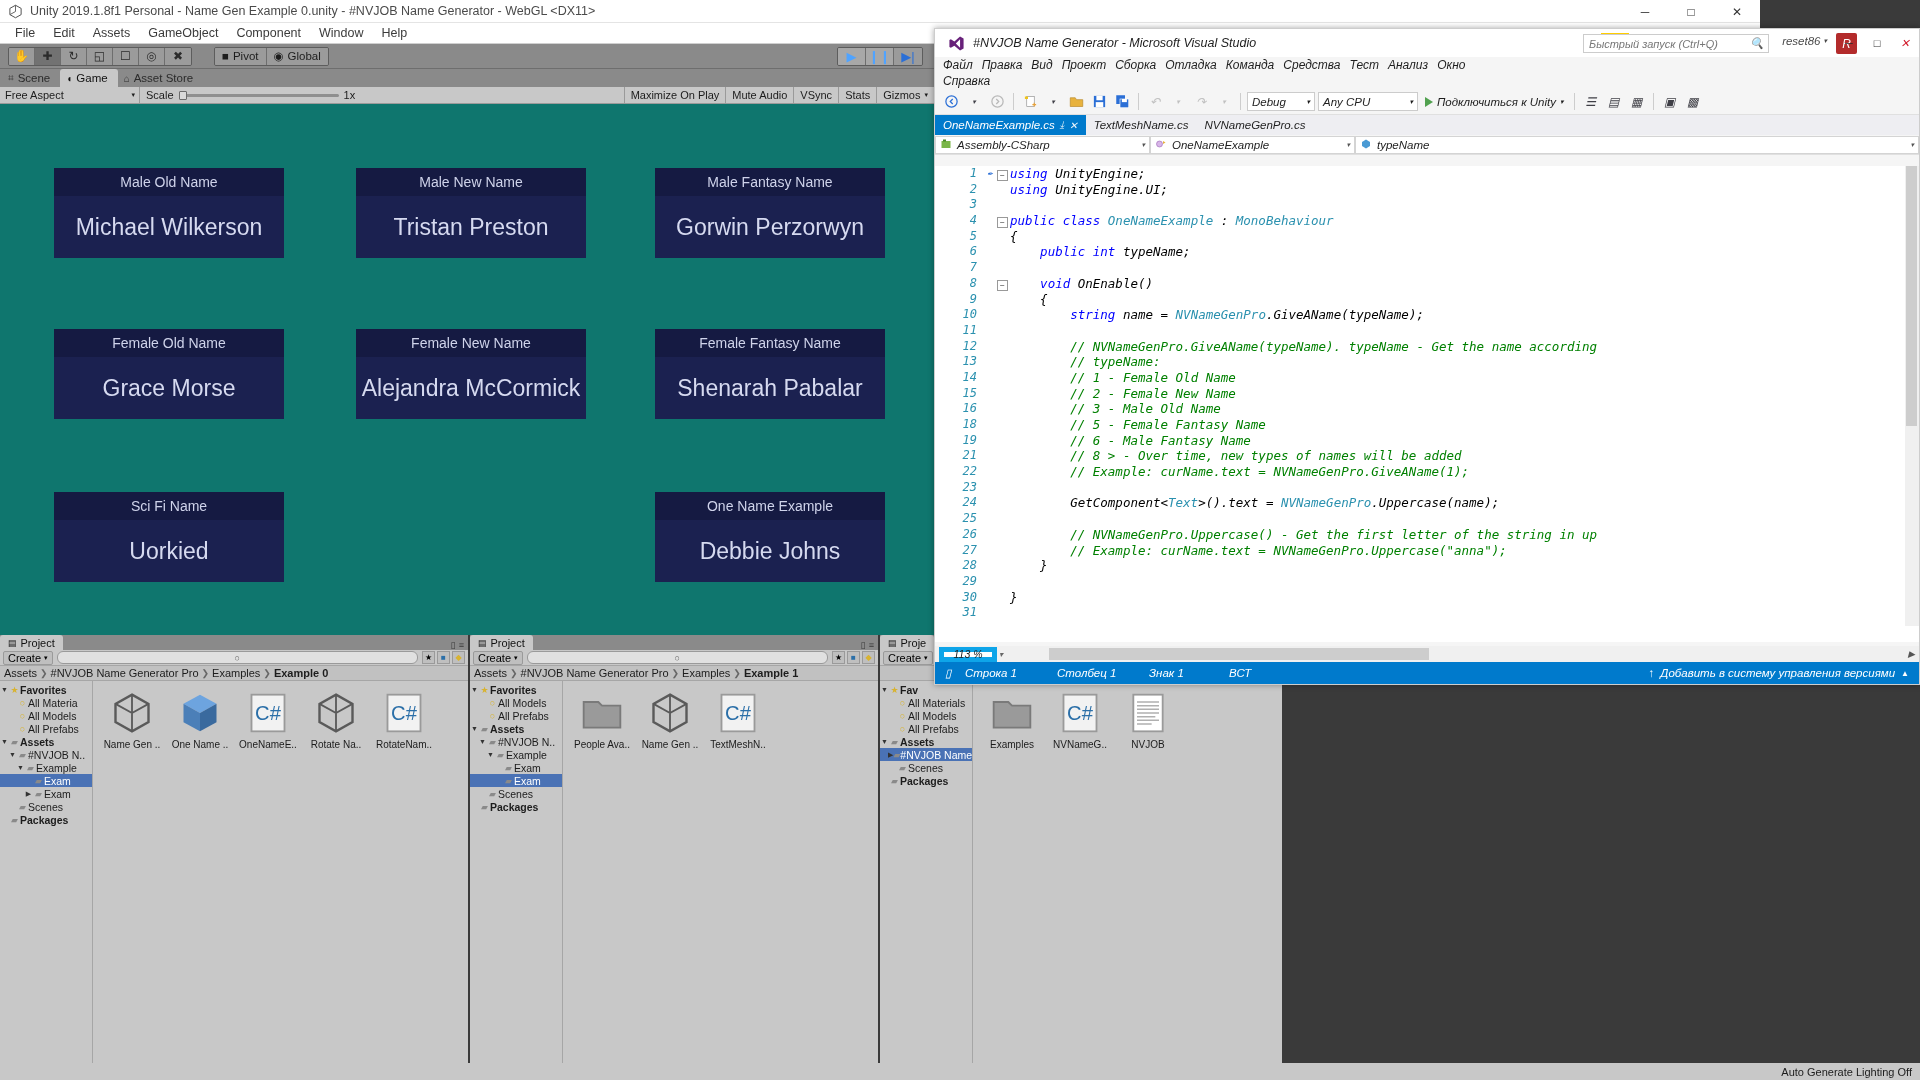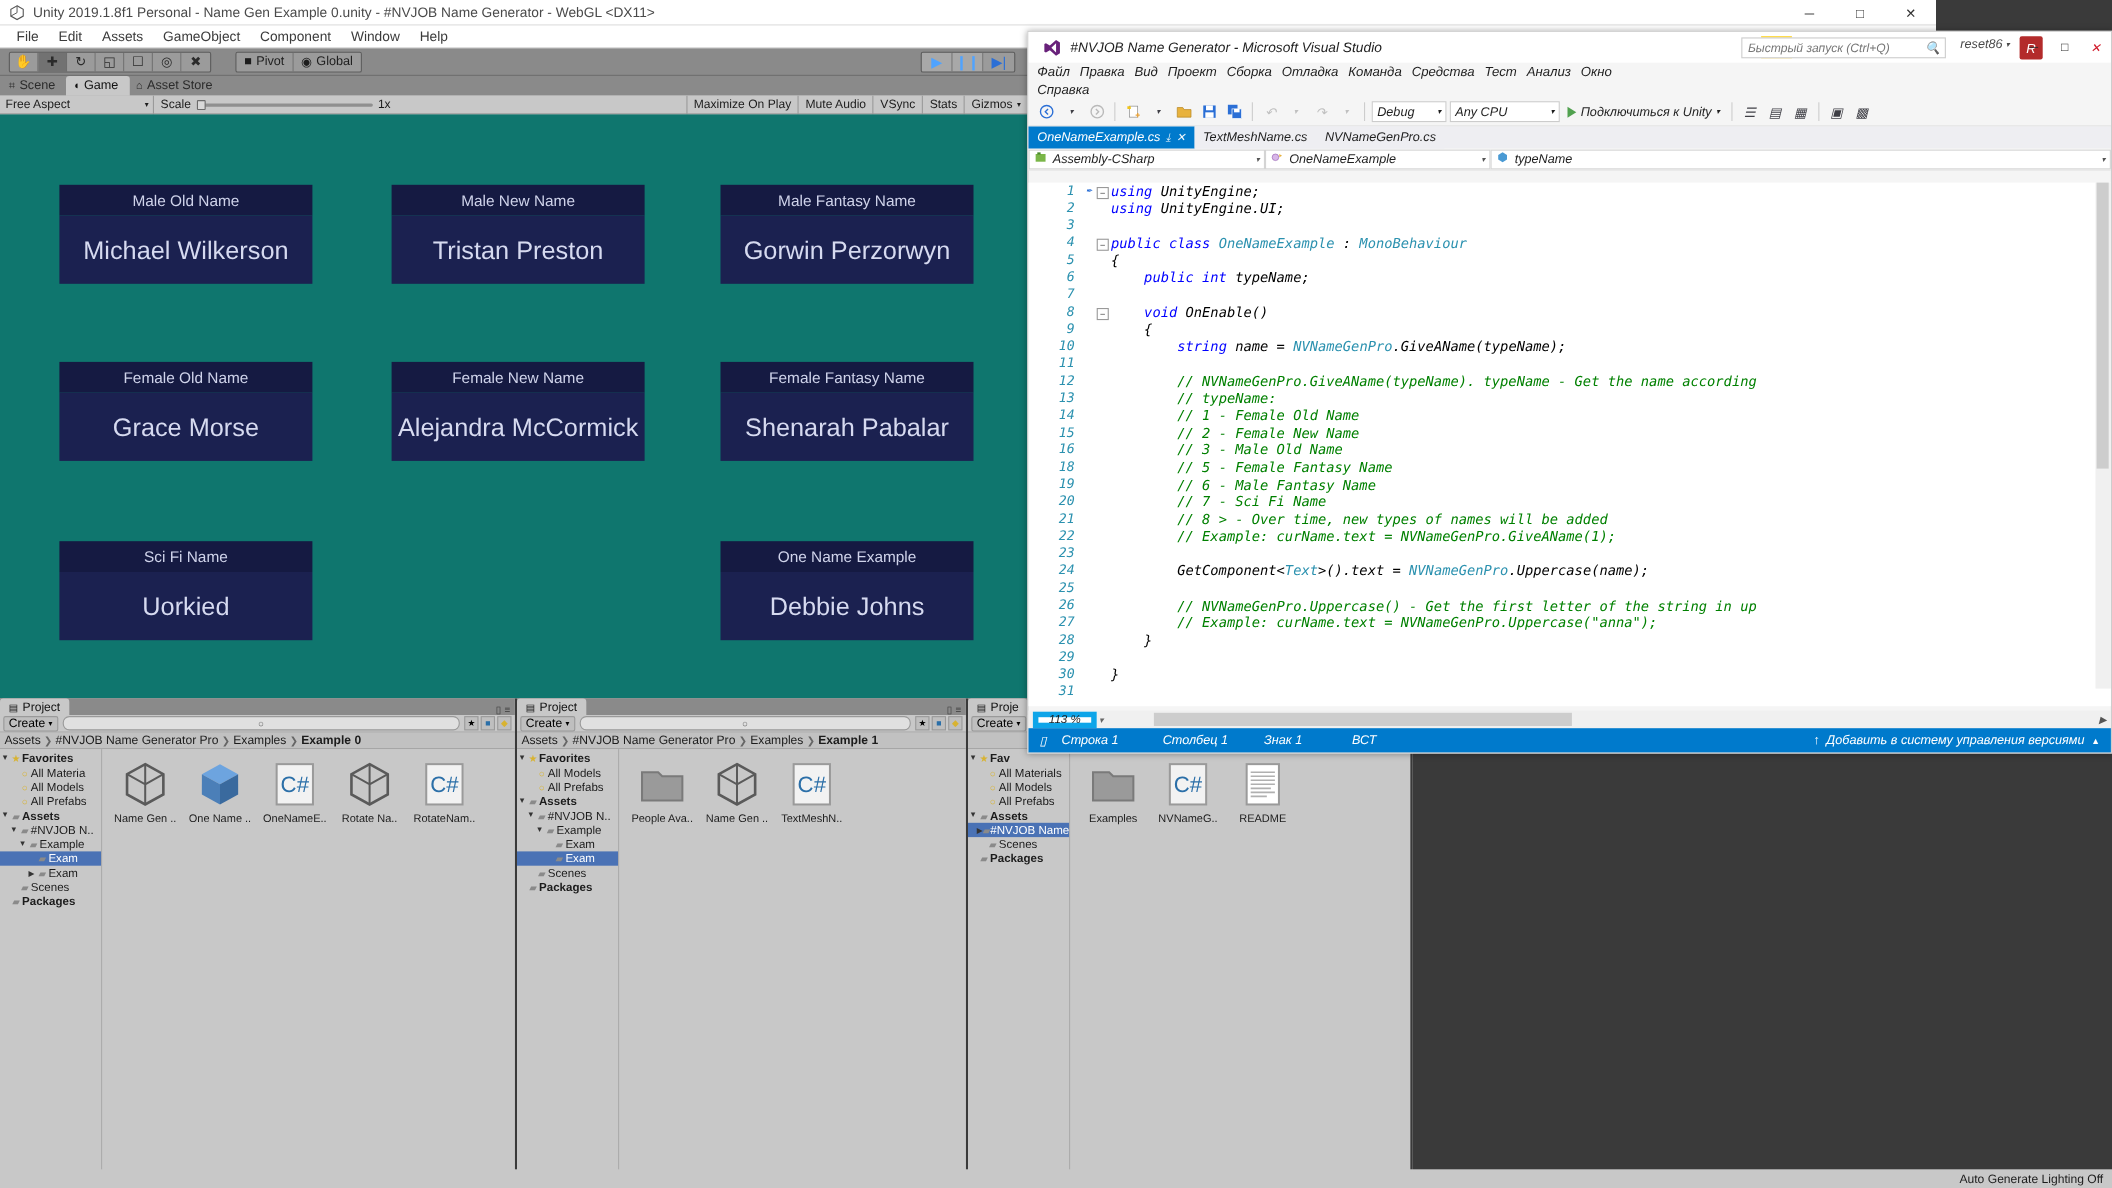--- a/index.html
+++ b/index.html
@@ -642,21 +642,21 @@
               </div>
               <div class="asset">
                 <div class="asset-thumb">
                   <svg width="44" height="44" viewBox="0 0 24 24">
                     <rect x="4" y="2" width="16" height="20" fill="#fff" stroke="#9a9a9a"></rect>
                     <g stroke="#b0b0b0" stroke-width="0.8">
                       <path d="M6 6h12M6 8h12M6 10h12M6 12h12M6 14h10M6 16h12M6 18h8"></path>
                     </g>
                   </svg>
                 </div>
-                <div class="asset-label">README</div>
+                <div class="asset-label">NVJOB</div>
               </div>
             </div>
             <div class="pp-zoom">
               <div class="tr">
                 <div class="kb"></div>
               </div>
             </div>
           </div>
         </div>
       </div>
@@ -845,21 +845,20 @@
         <div class="code-line"><span class="ln">9</span><span class="gutter2"></span><span style="width: 13px; display: inline-block; text-align: center;"></span><span><span class="pl">    {</span></span></div>
         <div class="code-line"><span class="ln">10</span><span class="gutter2"></span><span style="width: 13px; display: inline-block; text-align: center;"></span><span><span class="pl">        </span><span class="kw">string</span><span class="pl"> name = </span><span class="tp">NVNameGenPro</span><span class="pl">.GiveAName(typeName);</span></span></div>
         <div class="code-line"><span class="ln">11</span><span class="gutter2"></span><span style="width: 13px; display: inline-block; text-align: center;"></span><span></span></div>
         <div class="code-line"><span class="ln">12</span><span class="gutter2"></span><span style="width: 13px; display: inline-block; text-align: center;"></span><span><span class="pl">        </span><span class="cm">// NVNameGenPro.GiveAName(typeName). typeName - Get the name according</span></span></div>
         <div class="code-line"><span class="ln">13</span><span class="gutter2"></span><span style="width: 13px; display: inline-block; text-align: center;"></span><span><span class="pl">        </span><span class="cm">// typeName:</span></span></div>
         <div class="code-line"><span class="ln">14</span><span class="gutter2"></span><span style="width: 13px; display: inline-block; text-align: center;"></span><span><span class="pl">        </span><span class="cm">// 1 - Female Old Name</span></span></div>
         <div class="code-line"><span class="ln">15</span><span class="gutter2"></span><span style="width: 13px; display: inline-block; text-align: center;"></span><span><span class="pl">        </span><span class="cm">// 2 - Female New Name</span></span></div>
         <div class="code-line"><span class="ln">16</span><span class="gutter2"></span><span style="width: 13px; display: inline-block; text-align: center;"></span><span><span class="pl">        </span><span class="cm">// 3 - Male Old Name</span></span></div>
         <div class="code-line"><span class="ln">18</span><span class="gutter2"></span><span style="width: 13px; display: inline-block; text-align: center;"></span><span><span class="pl">        </span><span class="cm">// 5 - Female Fantasy Name</span></span></div>
         <div class="code-line"><span class="ln">19</span><span class="gutter2"></span><span style="width: 13px; display: inline-block; text-align: center;"></span><span><span class="pl">        </span><span class="cm">// 6 - Male Fantasy Name</span></span></div>
-        <div class="code-line"><span class="ln">20</span><span class="gutter2"></span><span style="width: 13px; display: inline-block; text-align: center;"></span><span><span class="pl">        </span><span class="cm">// 7 - Sci Fi Name</span></span></div>
         <div class="code-line"><span class="ln">21</span><span class="gutter2"></span><span style="width: 13px; display: inline-block; text-align: center;"></span><span><span class="pl">        </span><span class="cm">// 8 &gt; - Over time, new types of names will be added</span></span></div>
         <div class="code-line"><span class="ln">22</span><span class="gutter2"></span><span style="width: 13px; display: inline-block; text-align: center;"></span><span><span class="pl">        </span><span class="cm">// Example: curName.text = NVNameGenPro.GiveAName(1);</span></span></div>
         <div class="code-line"><span class="ln">23</span><span class="gutter2"></span><span style="width: 13px; display: inline-block; text-align: center;"></span><span></span></div>
         <div class="code-line"><span class="ln">24</span><span class="gutter2"></span><span style="width: 13px; display: inline-block; text-align: center;"></span><span><span class="pl">        GetComponent&lt;</span><span class="tp">Text</span><span class="pl">­&gt;().text = </span><span class="tp">NVNameGenPro</span><span class="pl">.Uppercase(name);</span></span></div>
         <div class="code-line"><span class="ln">25</span><span class="gutter2"></span><span style="width: 13px; display: inline-block; text-align: center;"></span><span></span></div>
         <div class="code-line"><span class="ln">26</span><span class="gutter2"></span><span style="width: 13px; display: inline-block; text-align: center;"></span><span><span class="pl">        </span><span class="cm">// NVNameGenPro.Uppercase() - Get the first letter of the string in up</span></span></div>
         <div class="code-line"><span class="ln">27</span><span class="gutter2"></span><span style="width: 13px; display: inline-block; text-align: center;"></span><span><span class="pl">        </span><span class="cm">// Example: curName.text = NVNameGenPro.Uppercase("anna");</span></span></div>
         <div class="code-line"><span class="ln">28</span><span class="gutter2"></span><span style="width: 13px; display: inline-block; text-align: center;"></span><span><span class="pl">    }</span></span></div>
         <div class="code-line"><span class="ln">29</span><span class="gutter2"></span><span style="width: 13px; display: inline-block; text-align: center;"></span><span></span></div>
         <div class="code-line"><span class="ln">30</span><span class="gutter2"></span><span style="width: 13px; display: inline-block; text-align: center;"></span><span><span class="pl">}</span></span></div>

